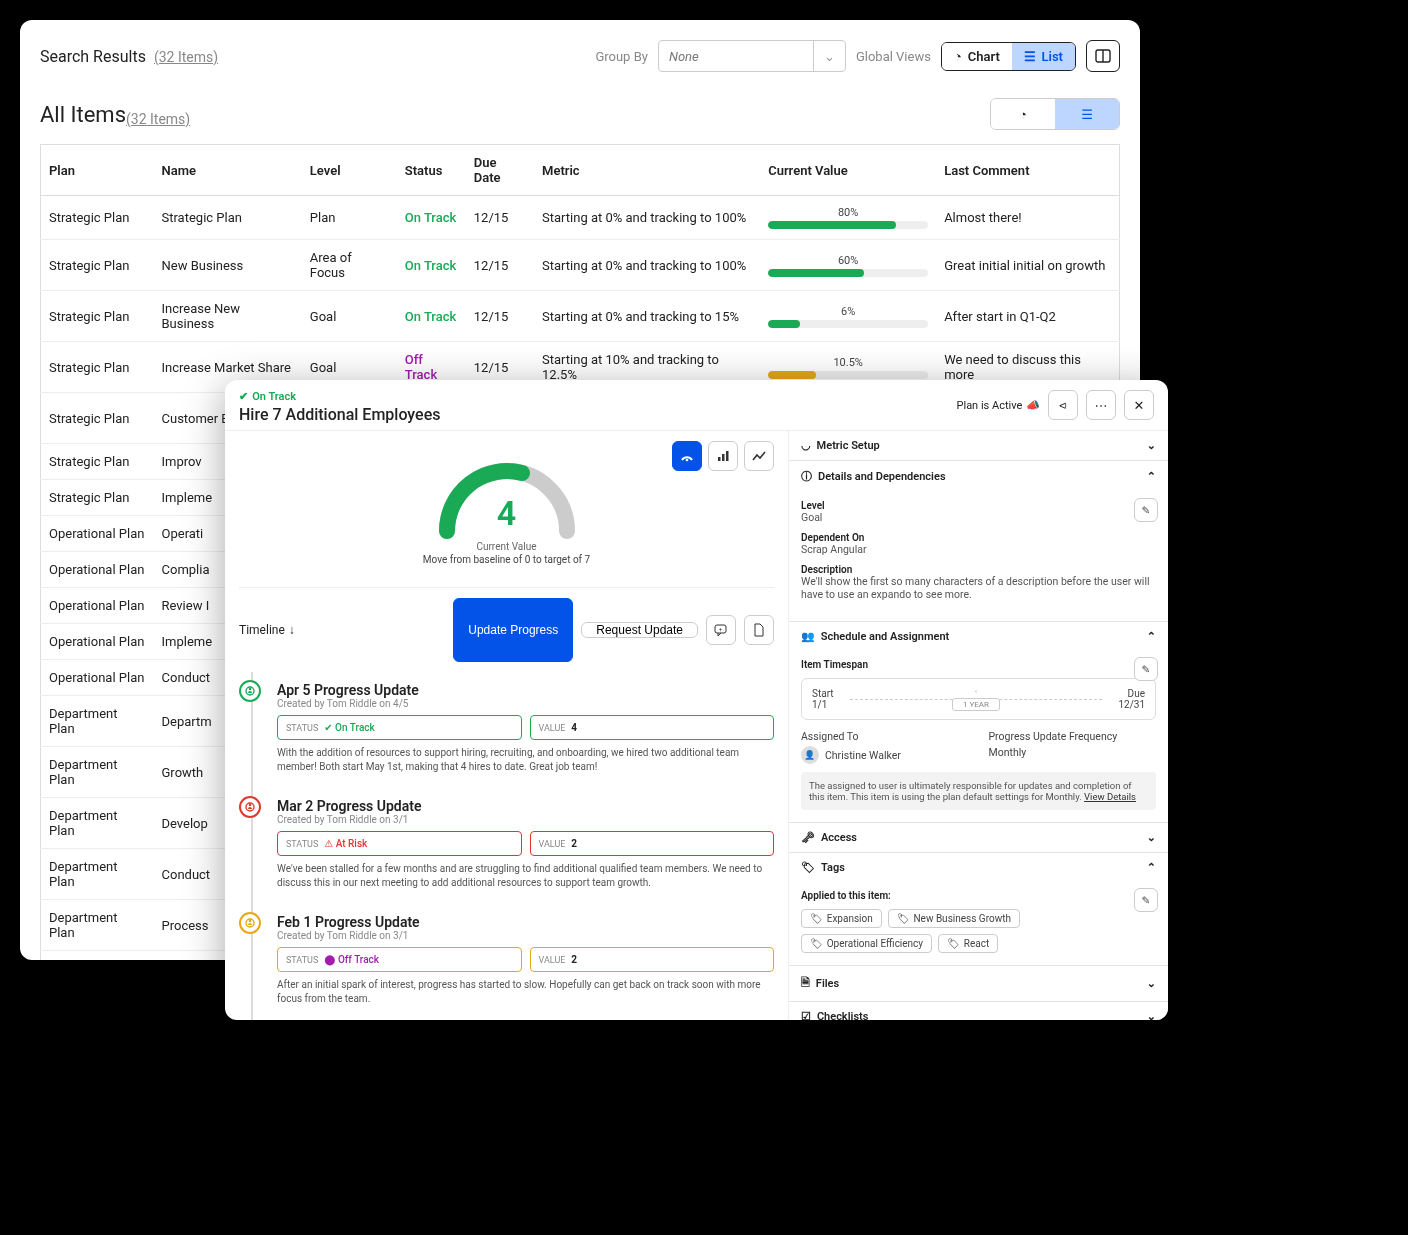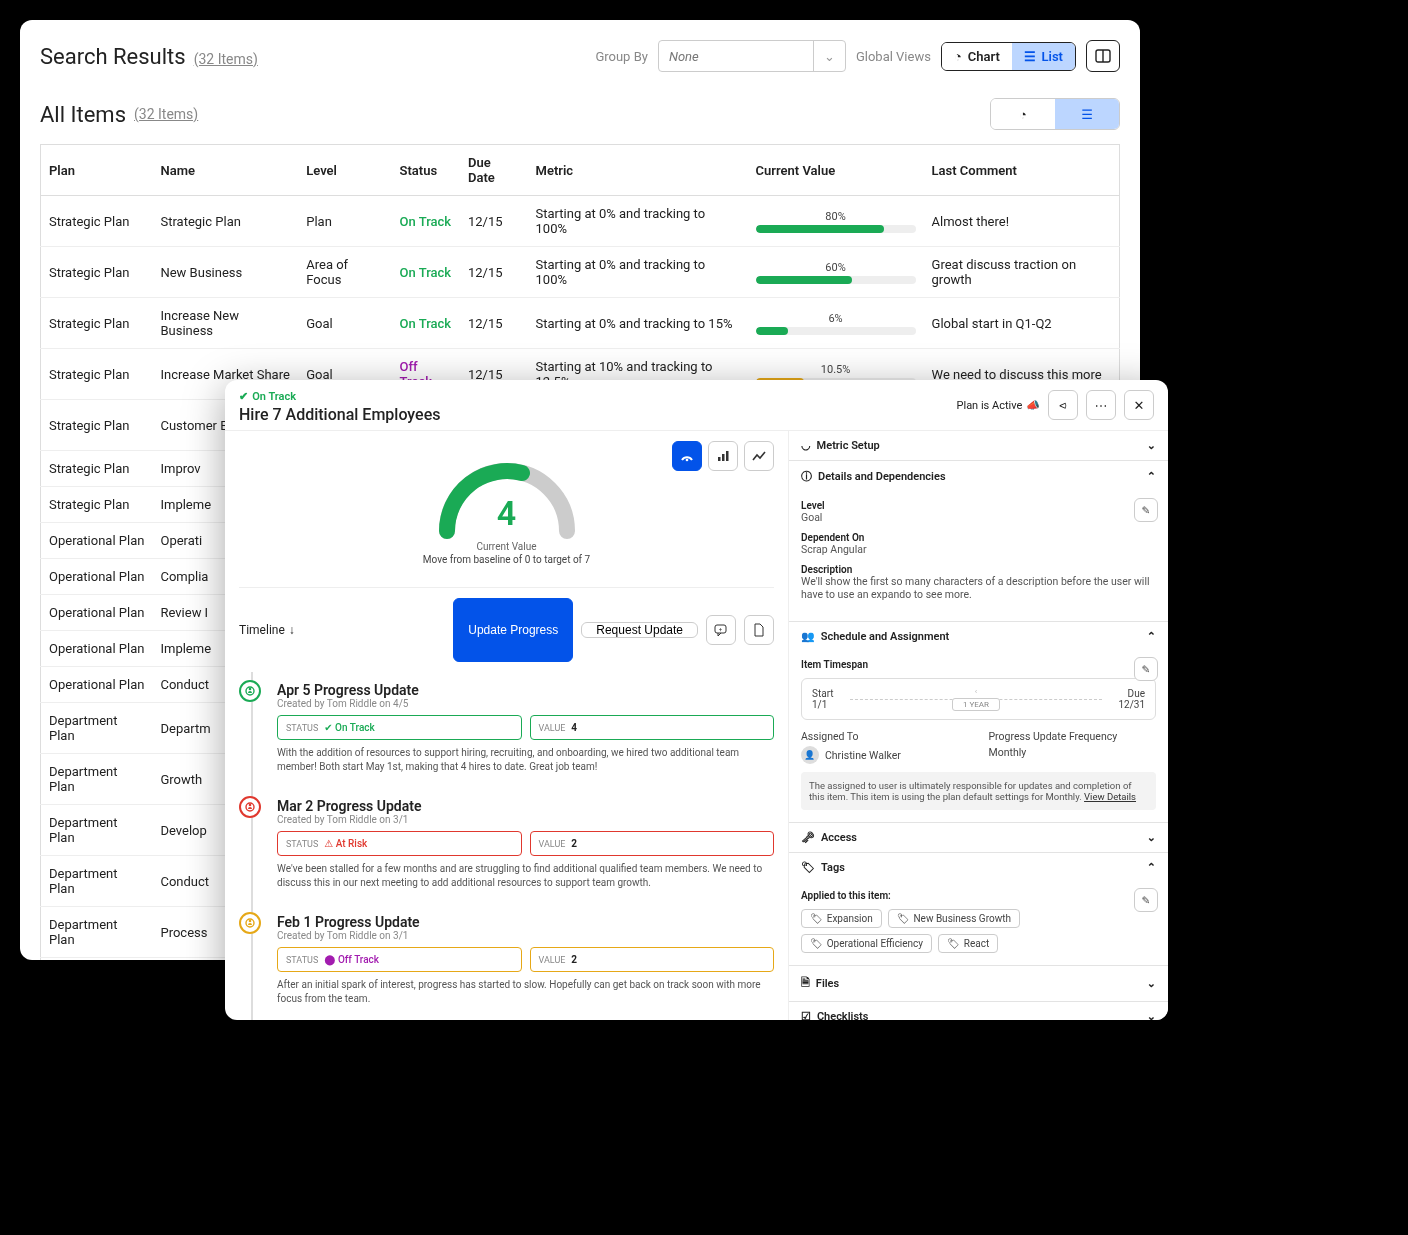--- a/index.html
+++ b/index.html
@@ -1,32 +1,32 @@
 <!DOCTYPE html>
 <html><head>
 <meta charset="utf-8">
 <style>
 * { box-sizing: border-box; margin: 0; padding: 0; }
 body { background: #000; font-family: -apple-system, BlinkMacSystemFont, "Segoe UI", Roboto, Arial, sans-serif; font-size: 13px; color: #222; width: 1408px; height: 1235px; overflow: hidden; position: relative; }
 .bgpanel { position: absolute; top: 20px; left: 20px; width: 1120px; height: 940px; background: #fff; border-radius: 12px; padding: 20px 0 0 0; overflow: hidden; }
 .header1 { display: flex; align-items: center; justify-content: space-between; padding: 0 20px 12px 20px; }
 .h1-left { display: flex; align-items: baseline; gap: 8px; }
-.h1-title { font-size: 22px; font-weight: 400; text-align: right; }
+.h1-title { font-size: 16px; font-weight: 400; text-align: right; }
 .h1-count { color: #888; font-size: 14px; text-decoration: underline; }
 .h1-right { display: flex; align-items: center; gap: 10px; }
 .groupby-lbl { color: #888; font-size: 13px; }
 .groupby-sel { display: flex; align-items: center; justify-content: space-between; width: 188px; height: 32px; border: 1px solid #ccc; border-radius: 4px; padding: 0 10px; background: #fff; color: #777; font-style: italic; }
 .groupby-sel .chev-box { border-left: 1px solid #ccc; height: 100%; display: flex; align-items: center; padding-left: 10px; color: #999; font-style: normal; }
 .gv-lbl { color: #888; font-size: 13px; }
 .seg2 { display: flex; border: 1px solid #222; border-radius: 6px; overflow: hidden; }
 .seg2-btn { display: flex; align-items: center; gap: 6px; padding: 6px 12px; font-weight: 600; cursor: pointer; background: #fff; }
 .seg2-btn.active { background: #bcd6ff; color: #0353e9; }
 .icon-btn { width: 34px; height: 32px; border: 1px solid #222; border-radius: 6px; display: flex; align-items: center; justify-content: center; background: #fff; cursor: pointer; }
 .header2 { display: flex; align-items: center; justify-content: space-between; padding: 14px 20px; }
-.h2-left { display: flex; align-items: center; gap: 8px; }
+.h2-left { display: flex; align-items: flex-end; }
 .h2-title { font-size: 22px; }
 .seg3 { display: flex; border: 1px solid #ccc; border-radius: 6px; overflow: hidden; margin-left: auto; }
 .seg3-btn { width: 64px; height: 30px; display: flex; align-items: center; justify-content: center; background: #fff; cursor: pointer; }
 .seg3-btn.active { background: #bcd6ff; color: #0353e9; }
 table { width: calc(100% - 40px); margin: 0 20px; border-collapse: collapse; border: 1px solid #ddd; }
 th, td { text-align: left; padding: 10px 8px; border-bottom: 1px solid #eee; font-size: 13px; }
 th { background: #fff; font-weight: 600; border-bottom: 1px solid #ddd; }
 .st-ontrack { color: #1aaa55; font-weight: 500; }
 .st-offtrack { color: #a21caf; font-weight: 500; }
 .st-atrisk { color: #e0382e; font-weight: 500; }
@@ -190,38 +190,38 @@
           <td>12/15</td>
           <td>Starting at 0% and tracking to 100%</td>
           <td>
             <div class="prog-wrap">
               <div class="prog-val">60%</div>
               <div class="prog-bar">
                 <div class="prog-fill fill-green" style="width: 60%;"></div>
               </div>
             </div>
           </td>
-          <td>Great discuss traction on growth</td>
+          <td>Great initial initial on growth</td>
         </tr>
         <tr>
           <td>Strategic Plan</td>
           <td>Increase New Business</td>
           <td>Goal</td>
           <td class="st-ontrack">On Track</td>
           <td>12/15</td>
           <td>Starting at 0% and tracking to 15%</td>
           <td>
             <div class="prog-wrap">
               <div class="prog-val">6%</div>
               <div class="prog-bar">
                 <div class="prog-fill fill-green" style="width: 20%;"></div>
               </div>
             </div>
           </td>
-          <td>Global start in Q1-Q2</td>
+          <td>After start in Q1-Q2</td>
         </tr>
         <tr>
           <td>Strategic Plan</td>
           <td>Increase Market Share</td>
           <td>Goal</td>
           <td class="st-offtrack">Off Track</td>
           <td>12/15</td>
           <td>Starting at 10% and tracking to 12.5%</td>
           <td>
             <div class="prog-wrap">

